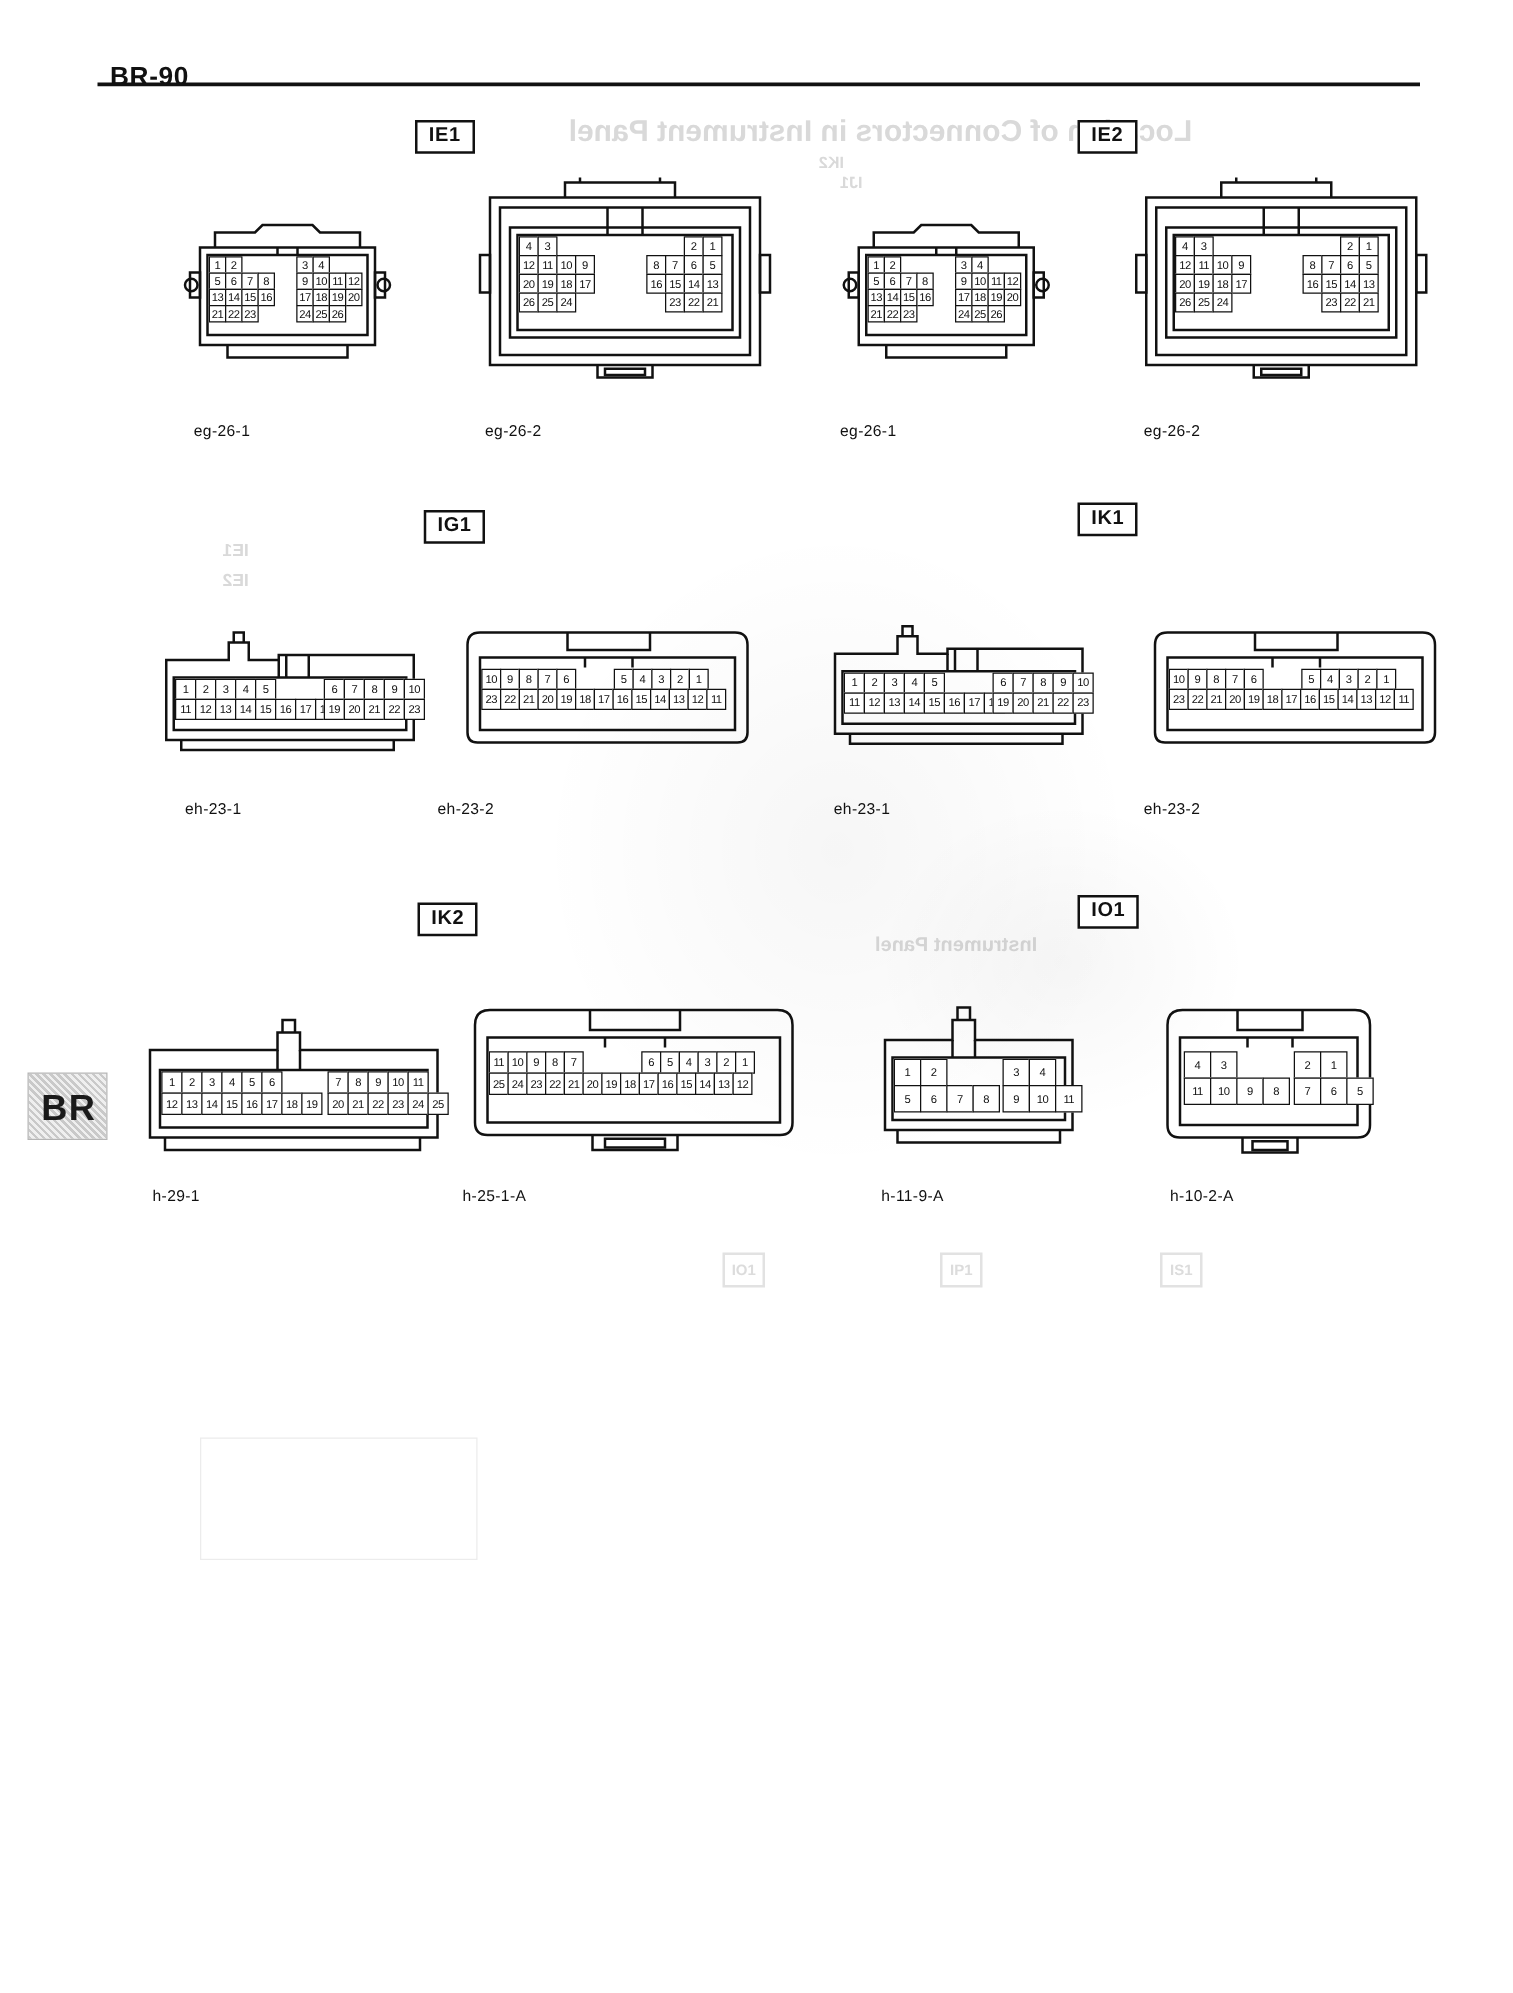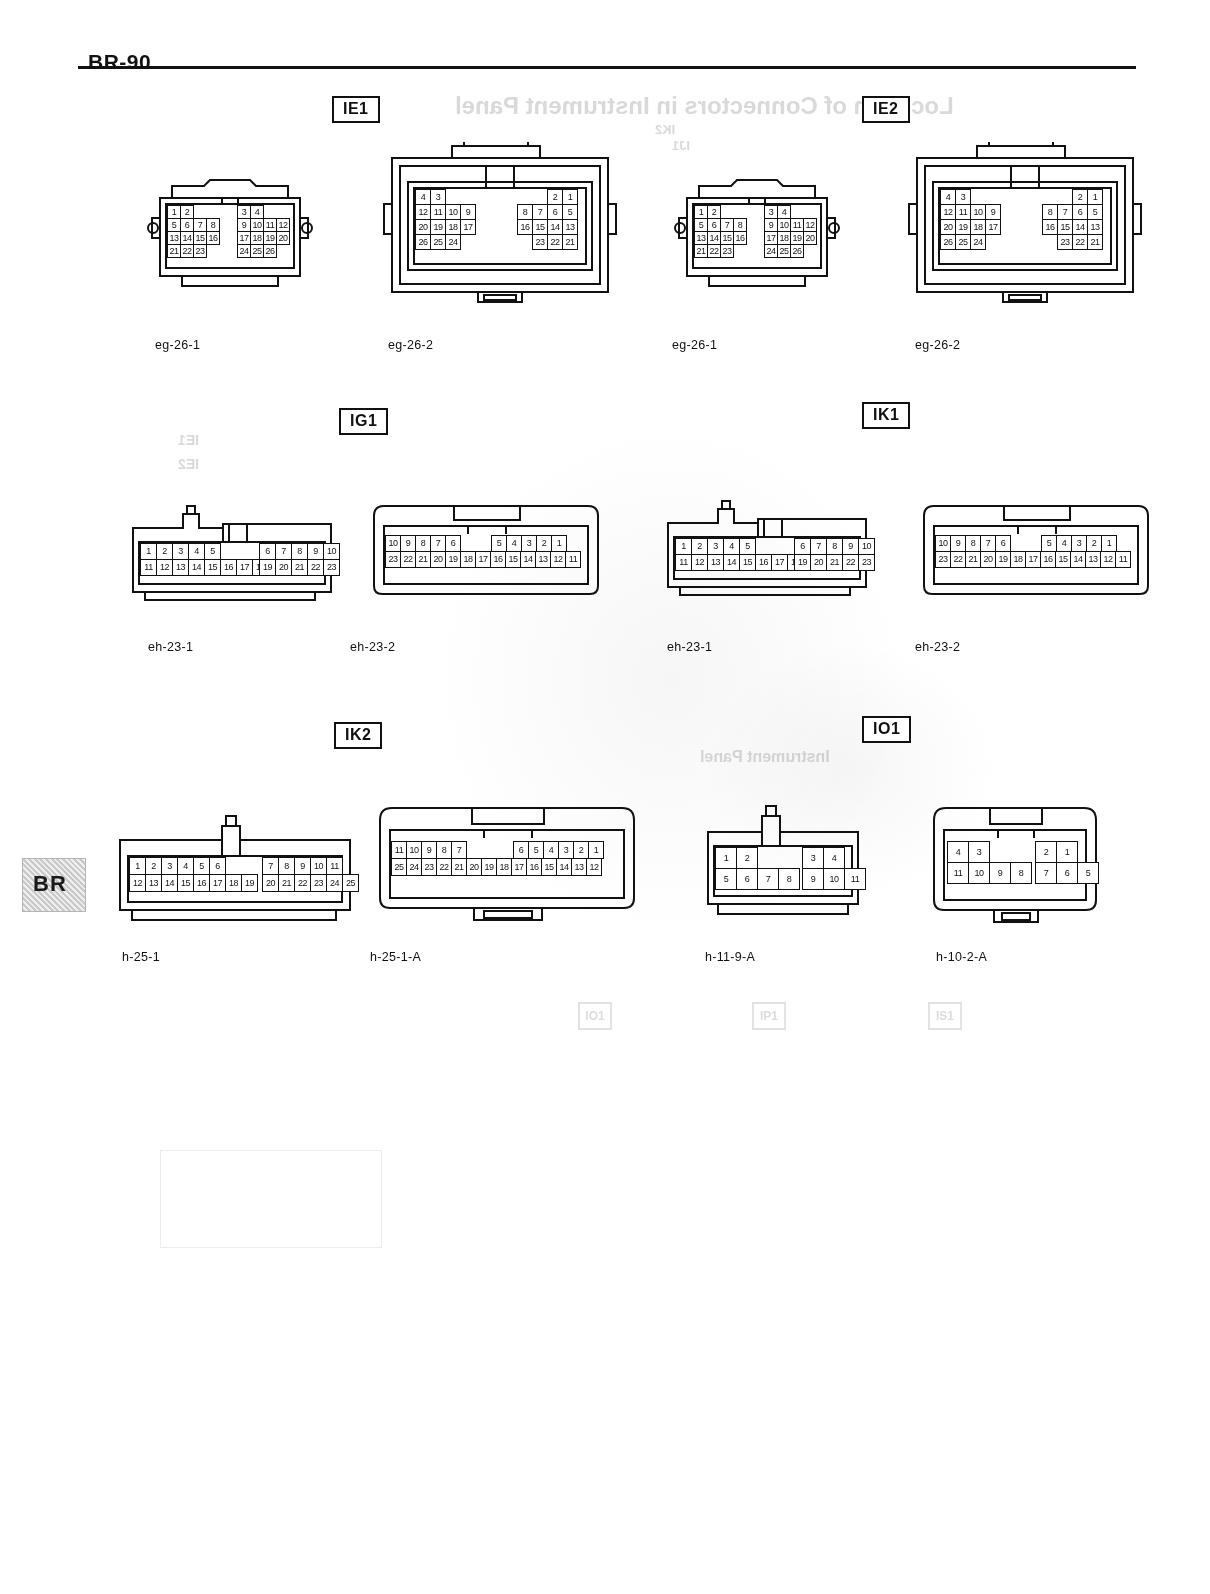--- a/index.html
+++ b/index.html
@@ -60,21 +60,21 @@
     width: 62px;
     height: 52px;
     background: repeating-linear-gradient(
         45deg, #c9c9c9 0 2px, #efefef 2px 4px);
     border: 1px solid #b5b5b5;
   }
   .side-tab span {
     position: absolute;
     left: 10px;
     top: 12px;
-    font-size: 22px;
+    font-size: 29px;
     font-weight: bold;
     color: #1a1a1a;
     letter-spacing: 1px;
   }
 
   
   .ghost {
     position: absolute;
     color: #d9d9d9;
     font-weight: bold;
@@ -683,21 +683,21 @@
     <div class="pin-row">
       <div class="pin" style="width:17px;height:18px;">20</div>
       <div class="pin" style="width:17px;height:18px;">21</div>
       <div class="pin" style="width:17px;height:18px;">22</div>
       <div class="pin" style="width:17px;height:18px;">23</div>
       <div class="pin" style="width:17px;height:18px;">24</div>
       <div class="pin" style="width:17px;height:18px;">25</div>
     </div>
   </div>
 </div>
-<div class="caption" style="left:122px; top:950px;">h-25-1</div>
+<div class="caption" style="left:122px; top:950px;">h-29-1</div>
 
 <div class="conn" style="left:374px; top:798px;">
   <svg width="270" height="130" viewBox="0 0 270 130">
     <g fill="none" stroke="#111" stroke-width="2">
       <path d="M6 22 Q6 10 18 10 L248 10 Q260 10 260 22 L260 100 Q260 110 250 110 L16 110 Q6 110 6 100 Z"></path>
       <path d="M16 32 L250 32 L250 100 L16 100 Z"></path>
       <path d="M98 10 L98 26 L170 26 L170 10"></path>
       <path d="M110 32 L110 40 M158 32 L158 40"></path>
       <path d="M100 110 L100 122 L168 122 L168 110"></path>
       <path d="M110 113 L158 113 L158 120 L110 120 Z"></path>

